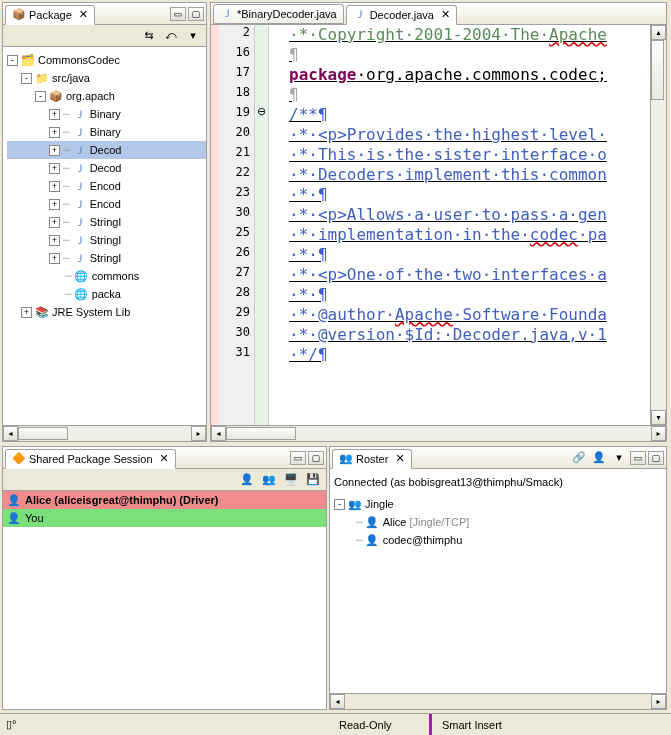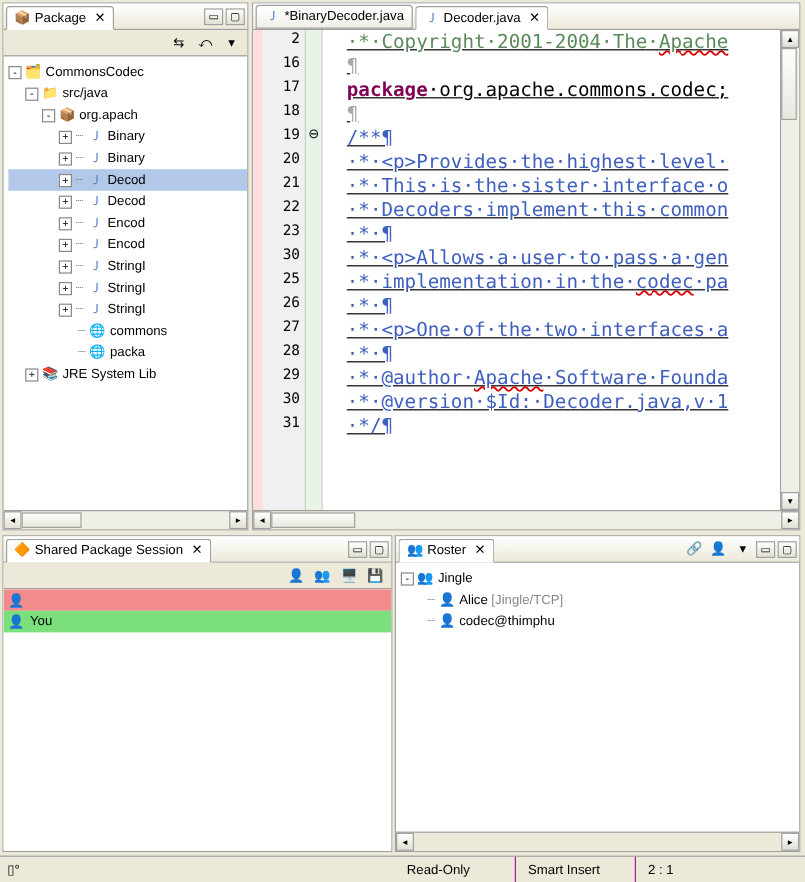--- a/index.html
+++ b/index.html
@@ -109,21 +109,21 @@
   .prow{display:flex;align-items:center;gap:4px;padding:2px 4px;font-size:11px;}
   .prow.alice{background:#f28c8c;}
   .prow.you{background:#7be07b;}
   
   .roster-body{flex:1;padding:4px;overflow:auto;font-size:11px;line-height:18px;}
   .statusbar{
     position:absolute;left:329px;right:0;bottom:0;height:22px;
     background:#ece9d8;border-top:1px solid #a0a0a0;
     display:flex;align-items:center;font-size:11px;
   }
-  .scell{border-left:1px solid #a21caf;padding:0 10px;height:100%;display:flex;align-items:center;}
+  .scell{border-left:3px solid #a21caf;padding:0 10px;height:100%;display:flex;align-items:center;}
   .leftstatus{position:absolute;left:0;width:329px;bottom:0;height:22px;background:#ece9d8;border-top:1px solid #a0a0a0;display:flex;align-items:center;padding:0 6px;}
 </style>
 </head>
 <body>
 
 <div class="panel" style="left:2px;top:2px;width:205px;height:440px;">
   <div class="tabbar">
     <div class="tab active">
       <span class="icon">📦</span>
       <span>Package</span>
@@ -323,20 +323,21 @@
   <div class="toolbar">
     <div class="spacer"></div>
     <div class="tbtn">👤</div>
     <div class="tbtn">👥</div>
     <div class="tbtn">🖥️</div>
     <div class="tbtn">💾</div>
   </div>
   <div class="plist" id="plist">
       <div class="prow alice">
         <span class="icon">👤</span>
+        <span style="font-weight:bold;">Alice (aliceisgreat@thimphu) (Driver)</span>
       </div>
       <div class="prow you">
         <span class="icon">👤</span>
         <span style="">You</span>
       </div>
     </div>
 </div>
 
 <div class="panel" style="left:329px;top:446px;width:338px;height:264px;">
   <div class="tabbar">
@@ -346,20 +347,21 @@
       <span style="margin-left:4px;">✕</span>
     </div>
     <div class="spacer"></div>
     <div class="tbtn">🔗</div>
     <div class="tbtn">👤</div>
     <div class="tbtn">▾</div>
     <div class="winbtn">▭</div>
     <div class="winbtn">▢</div>
   </div>
   <div class="roster-body">
+    <div style="margin-bottom:4px;">Connected (as bobisgreat13@thimphu/Smack)</div>
     <div class="tnode">
         <span class="exp">-</span>
         <span class="icon">👥</span>
         <span>Jingle</span>
       </div>
     <div id="buddies">
         <div class="tnode" style="padding-left: 22px;">
           <span class="dots">┈</span>
           <span class="icon">👤</span>
           <span>Alice</span> 
@@ -378,14 +380,13 @@
     <div class="sbtn">▸</div>
   </div>
 </div>
 
 <div class="leftstatus">
   <span>▯°</span>
 </div>
 <div class="statusbar">
   <div class="scell" style="border-left:none;flex:0 0 100px;">Read-Only</div>
   <div class="scell" style="flex:0 0 100px;">Smart Insert</div>
-  <div class="scell" style="flex:1;">2 : 1</div>
 </div>
 
 </body></html>

